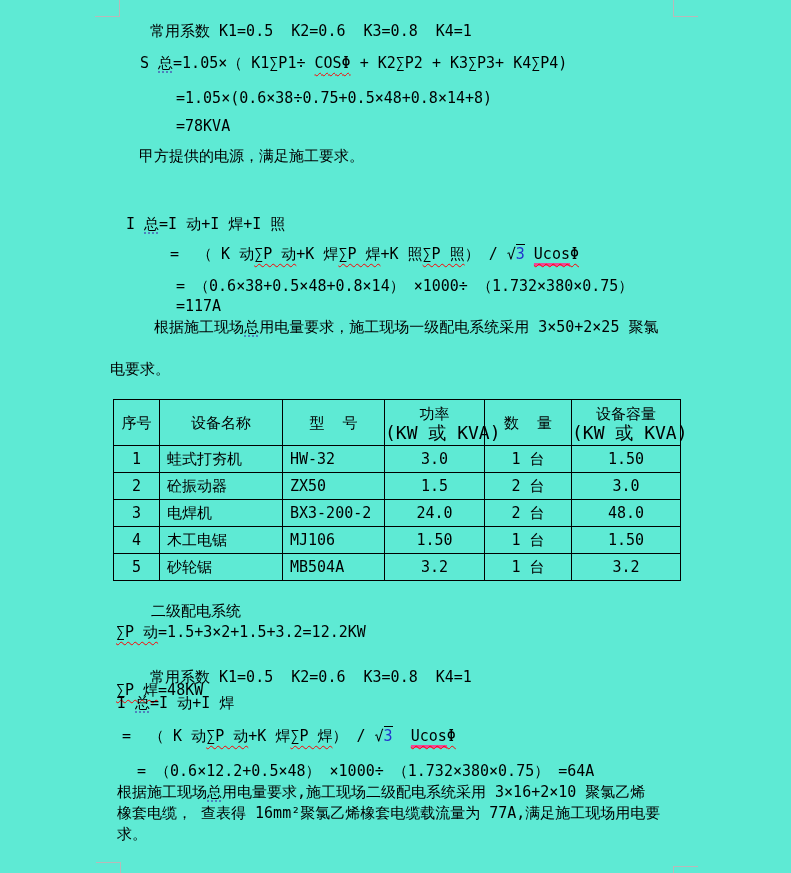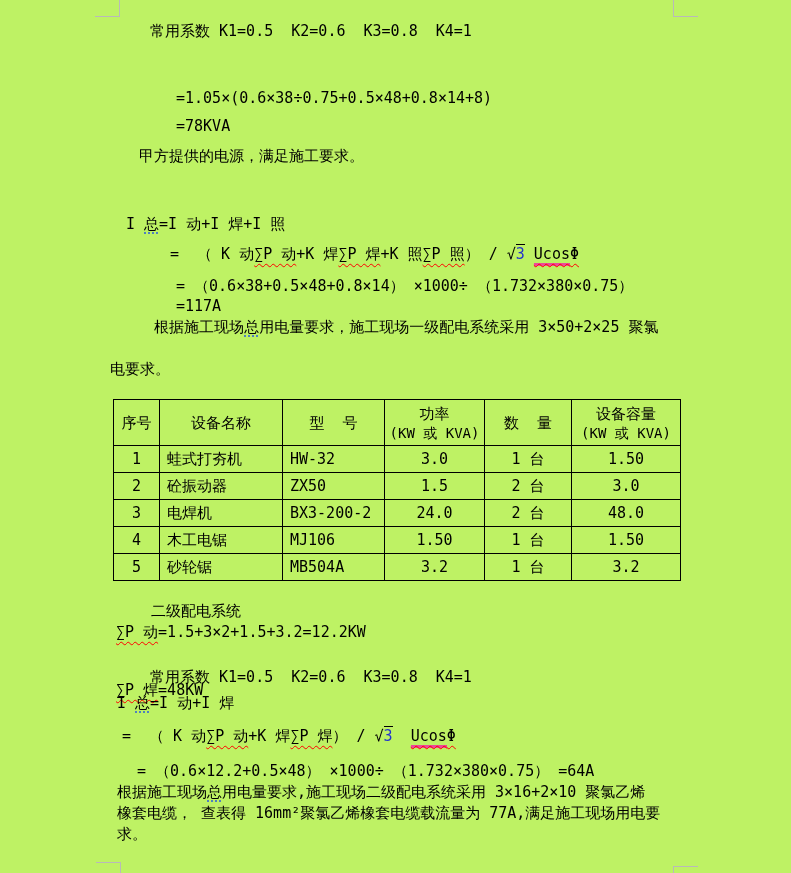--- a/index.html
+++ b/index.html
@@ -1,17 +1,17 @@
 <!DOCTYPE html>
 <html><head>
 <meta charset="utf-8">
 <style>
   html,body { margin:0; padding:0; background:#ffffff; }
   body { font-family: "DejaVu Sans Mono", "DejaVu Sans", sans-serif; }
-  .page { position:relative; width:791px; height:873px; background:#bef264; overflow:hidden; color:#000; }
+  .page { position:relative; width:791px; height:873px; background:#5eead4; overflow:hidden; color:#000; }
 
   
   .ln { position:absolute; font-size:15px; line-height:18px; white-space:pre; color:#000; }
 
   
   .sq-red  { text-decoration: underline wavy #ff0000 1px; text-underline-offset:4px; text-decoration-skip-ink:none; }
   .dot-blue{ text-decoration: underline dotted #4f81bd 2px; text-underline-offset:3px; text-decoration-skip-ink:none; }
   .u-solid { border-bottom:3px solid #ec4899; }
 
   
@@ -28,35 +28,36 @@
 
   
   table.equip { position:absolute; left:113px; top:399px; border-collapse:collapse; table-layout:fixed; width:567px; }
   table.equip th, table.equip td {
     border:1px solid #000; font-weight:normal; font-size:15px; text-align:center;
     padding:0; white-space:pre; color:#000;
   }
   table.equip th { height:45px; }
   table.equip td { height:26px; }
   table.equip .hdr-main { display:block; line-height:20px; }
-  table.equip .hdr-sub  { display:block; line-height:18px; font-size:14px; }
+  table.equip .hdr-sub  { display:block; line-height:18px; font-size:18px; }
   table.equip td.cell-left { text-align:left; padding-left:7px;margin-left:48px; }
 </style>
 </head>
 <body>
 
 <div class="page">
 
   <div class="crop crop-tl"></div>
   <div class="crop crop-tr"></div>
   <div class="crop crop-bl"></div>
   <div class="crop crop-br"></div>
 
   <div class="ln" style="top:22px;left:150px">常用系数 K1=0.5  K2=0.6  K3=0.8  K4=1</div>
 
+  <div class="ln" style="top:54px;left:140px"><span>S </span><span class="dot-blue">总</span><span>=1.05×（ K1∑P1÷ </span><span class="sq-red">COSΦ</span><span> + K2∑P2 + K3∑P3+ K4∑P4)</span></div>
 
   <div class="ln" style="top:89px;left:176px">=1.05×(0.6×38÷0.75+0.5×48+0.8×14+8)</div>
   <div class="ln" style="top:117px;left:176px">=78KVA</div>
   <div class="ln" style="top:147px;left:139px">甲方提供的电源，满足施工要求。</div>
 
   <div class="ln" style="top:215px;left:126px"><span>I </span><span class="dot-blue">总</span><span>=I 动+I 焊+I 照</span></div>
 
   <div class="ln" style="top:245px;left:170px"><span>=  （ K 动</span><span class="sq-red">∑P 动</span><span>+K 焊</span><span class="sq-red">∑P 焊</span><span>+K 照</span><span class="sq-red">∑P 照</span><span>） / </span><span class="sqrt"><span class="radical">√</span><span class="radicand">3</span></span><span> </span><span class="sq-red"><span class="u-solid">Ucos</span><span>Φ</span></span></div>
 
   <div class="ln" style="top:277px;left:176px">= （0.6×38+0.5×48+0.8×14） ×1000÷ （1.732×380×0.75）</div>

